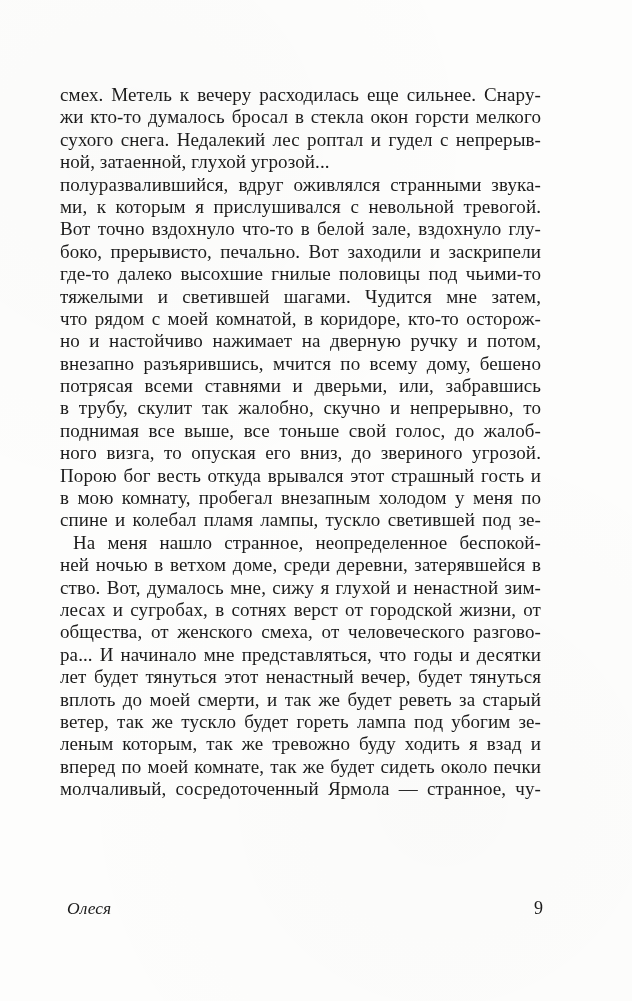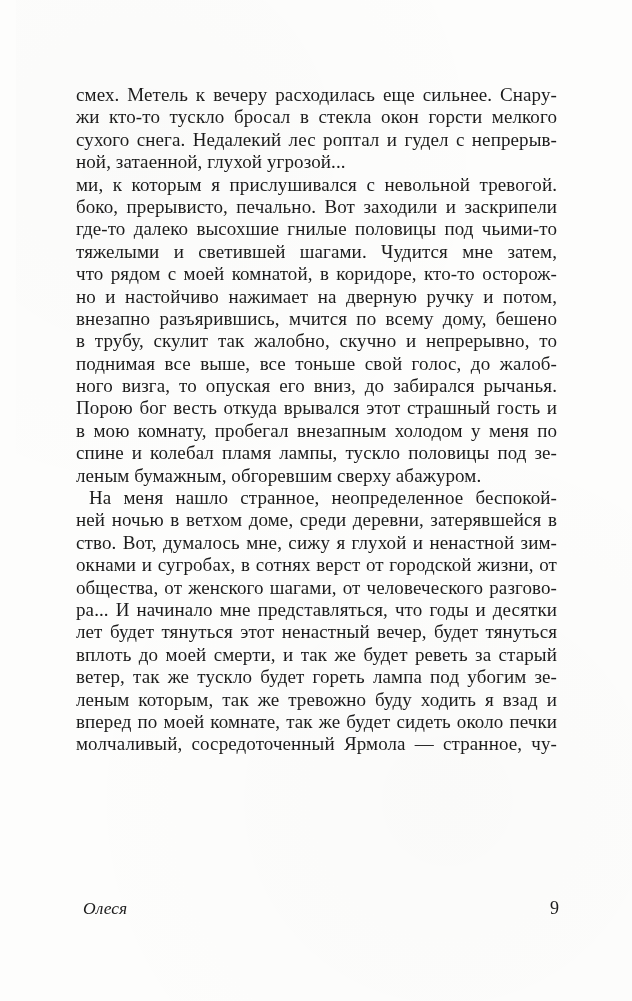--- a/index.html
+++ b/index.html
@@ -16,21 +16,20 @@
     overflow: hidden;
   }
   .page {
     position: absolute;
     inset: 0;
     
     background:
       radial-gradient(circle at 20% 15%, rgba(0,0,0,0.012), transparent 40%),
       radial-gradient(circle at 70% 80%, rgba(0,0,0,0.010), transparent 45%),
       #fdfdfc;
-    margin-left: 16px;
   }
   .text-block {
     position: absolute;
     left: 60px;
     top: 84px;
     width: 481px;
   }
   .para { margin: 0; padding: 0; }
   .line {
     font-size: 19px;
@@ -66,46 +65,48 @@
     font-size: 18px;
   }
 </style>
 </head>
 <body>
 
 <div class="page">
   <div class="text-block">
       <div class="para">
         <div class="line">смех. Метель к вечеру расходилась еще сильнее. Снару-</div>
-        <div class="line">жи кто-то тускло бросал в стекла окон горсти мелкого</div>
+        <div class="line">жи кто-то думалось бросал в стекла окон горсти мелкого</div>
         <div class="line">сухого снега. Недалекий лес роптал и гудел с непрерыв-</div>
         <div class="line para-end">ной, затаенной, глухой угрозой...</div>
       </div>
       <div class="para">
+        <div class="line">полуразвалившийся, вдруг оживлялся странными звука-</div>
         <div class="line">ми, к которым я прислушивался с невольной тревогой.</div>
+        <div class="line">Вот точно вздохнуло что-то в белой зале, вздохнуло глу-</div>
         <div class="line">боко, прерывисто, печально. Вот заходили и заскрипели</div>
         <div class="line">где-то далеко высохшие гнилые половицы под чьими-то</div>
         <div class="line">тяжелыми и светившей шагами. Чудится мне затем,</div>
         <div class="line">что рядом с моей комнатой, в коридоре, кто-то осторож-</div>
         <div class="line">но и настойчиво нажимает на дверную ручку и потом,</div>
         <div class="line">внезапно разъярившись, мчится по всему дому, бешено</div>
+        <div class="line">потрясая всеми ставнями и дверьми, или, забравшись</div>
         <div class="line">в трубу, скулит так жалобно, скучно и непрерывно, то</div>
         <div class="line">поднимая все выше, все тоньше свой голос, до жалоб-</div>
-        <div class="line">ного визга, то опуская его вниз, до забирался рычанья.</div>
+        <div class="line">ного визга, то опуская его вниз, до звериного угрозой.</div>
         <div class="line">Порою бог весть откуда врывался этот страшный гость и</div>
         <div class="line">в мою комнату, пробегал внезапным холодом у меня по</div>
-        <div class="line">спине и колебал пламя лампы, тускло половицы под зе-</div>
-        <div class="line para-end">леным бумажным, обгоревшим сверху абажуром.</div>
+        <div class="line">спине и колебал пламя лампы, тускло светившей под зе-</div>
       </div>
       <div class="para">
         <div class="line indent">На меня нашло странное, неопределенное беспокой-</div>
         <div class="line">ней ночью в ветхом доме, среди деревни, затерявшейся в</div>
         <div class="line">ство. Вот, думалось мне, сижу я глухой и ненастной зим-</div>
-        <div class="line">окнами и сугробах, в сотнях верст от городской жизни, от</div>
-        <div class="line">общества, от женского шагами, от человеческого разгово-</div>
+        <div class="line">лесах и сугробах, в сотнях верст от городской жизни, от</div>
+        <div class="line">общества, от женского смеха, от человеческого разгово-</div>
         <div class="line">ра... И начинало мне представляться, что годы и десятки</div>
         <div class="line">лет будет тянуться этот ненастный вечер, будет тянуться</div>
         <div class="line">вплоть до моей смерти, и так же будет реветь за старый</div>
         <div class="line">ветер, так же тускло будет гореть лампа под убогим зе-</div>
         <div class="line">леным которым, так же тревожно буду ходить я взад и</div>
         <div class="line">вперед по моей комнате, так же будет сидеть около печки</div>
         <div class="line">молчаливый, сосредоточенный Ярмола — странное, чу-</div>
       </div>
     </div>
   <div class="footer">

